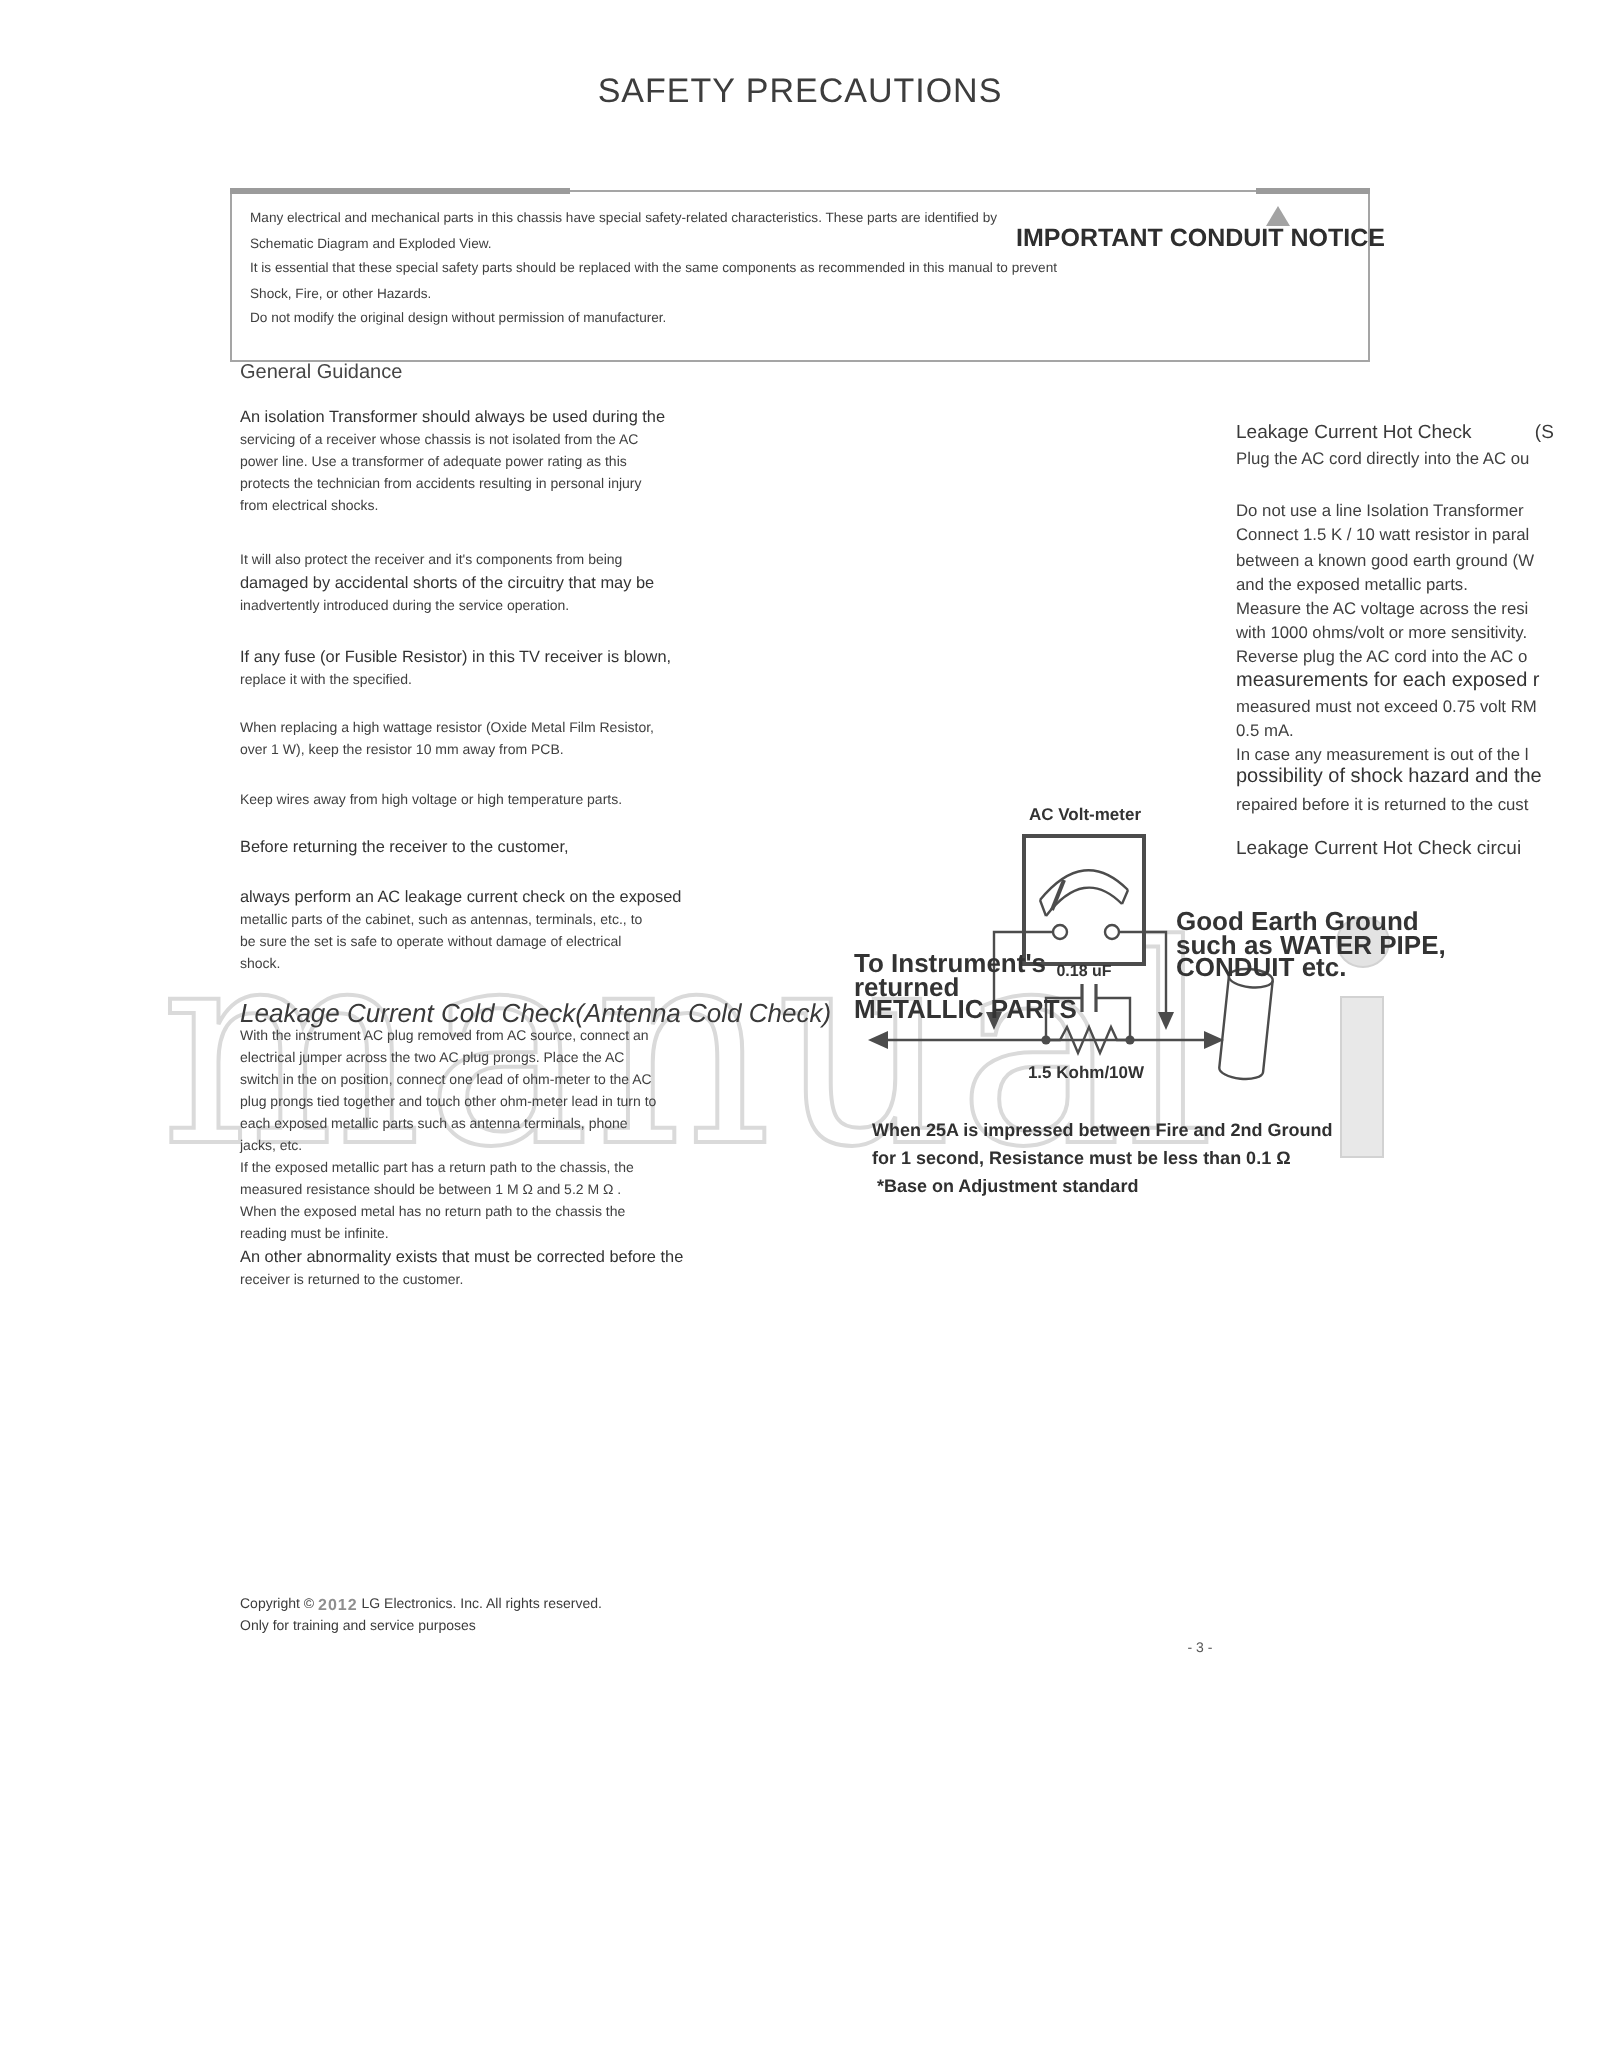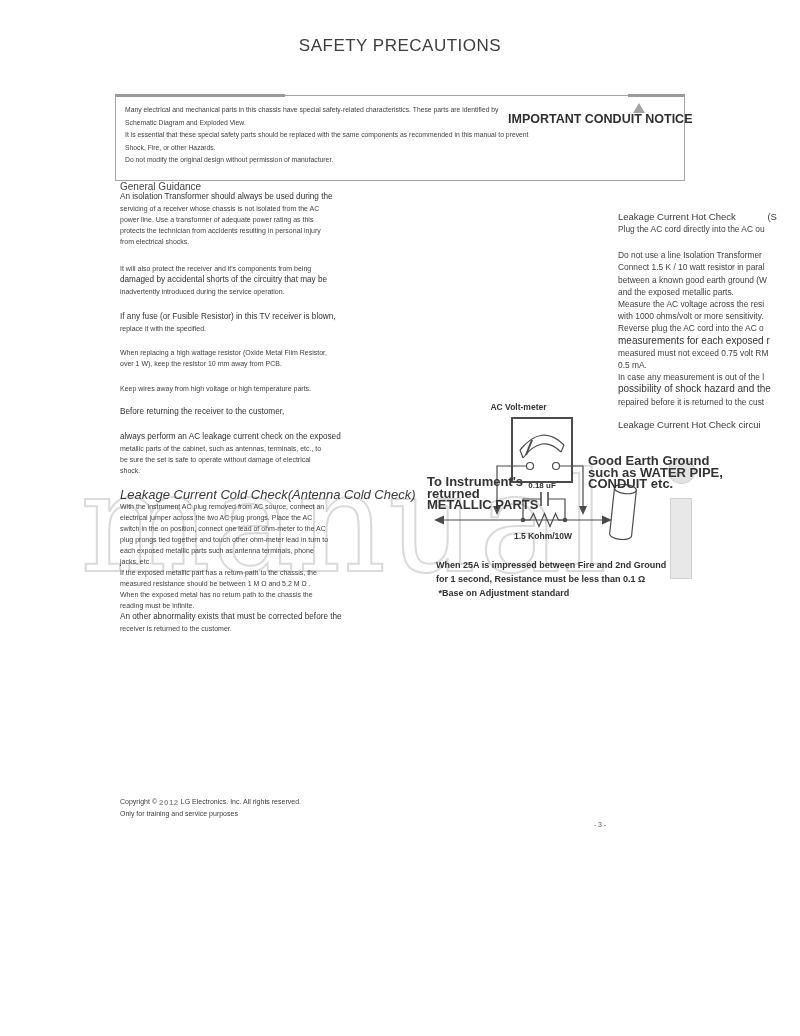--- a/index.html
+++ b/index.html
@@ -25,21 +25,21 @@
   .notice-lines .ln{font-size:6.8px;line-height:12.6px;color:#3f3f3f;}
   .box-seg{position:absolute;height:3px;background:#9b9b9b;z-index:2;}
   .notice-head{position:absolute;left:508px;top:112px;font-size:12.5px;font-weight:bold;
     color:#2e2e2e;white-space:nowrap;z-index:3;}
   .warn-tri{position:absolute;left:633px;top:103px;width:0;height:0;z-index:2;
     border-left:6px solid transparent;border-right:6px solid transparent;
     border-bottom:10px solid #a3a3a3;}
 
   .gg-head{position:absolute;left:120px;top:181px;font-size:10px;color:#454545;z-index:2;}
 
-  .left-col{position:absolute;left:120px;top:191px;width:265px;z-index:2;}
+  .left-col{position:absolute;left:120px;top:203px;width:265px;z-index:2;}
   .left-col .sm{font-size:7px;line-height:11px;color:#3f3f3f;}
   .left-col .lg{font-size:8.2px;line-height:12px;color:#333333;}
   .left-col .h2{font-size:13px;line-height:12px;color:#3a3a3a;font-style:italic;}
 
   .right-col{position:absolute;left:618px;top:210px;width:185px;overflow:hidden;z-index:2;}
   .right-col .sm{font-size:8.4px;line-height:12.2px;color:#3f3f3f;}
   .right-col .lg{font-size:10px;line-height:12.2px;color:#333333;}
   .right-col .h2{font-size:9.5px;line-height:13px;color:#3a3a3a;}
 
   .dg-label{position:absolute;font-weight:600;color:#333333;z-index:2;white-space:pre;}
@@ -158,21 +158,21 @@
 
   <path class="wire" d="M103,127 L103,106 L121,106 M128,106 L145,106 L145,127"></path>
   <path class="wire" style="stroke-width:1.6" d="M121,99 L121,113 M128,99 L128,113"></path>
 
   <g transform="rotate(6 203 119)">
     <path class="wire" fill="#ffffff" d="M192,96 L192,142 A11,4.5 0 0 0 214,142 L214,96"></path>
     <ellipse class="wire" cx="203" cy="96" rx="11" ry="4.5" fill="#ffffff"></ellipse>
   </g>
 </svg>
 
-<div class="dg-label dg-center" style="left:481px;top:402px;width:75px;font-size:8.5px;">AC Volt-meter</div>
+<div class="dg-label dg-center" style="left:505px;top:402px;width:75px;font-size:8.5px;">AC Volt-meter</div>
 <div class="dg-label dg-center" style="left:512px;top:481px;width:60px;font-size:8px;">0.18 uF</div>
 <div class="dg-label dg-center" style="left:508px;top:531px;width:70px;font-size:8.5px;">1.5 Kohm/10W</div>
 
 <div class="abs dg-small" style="left:427px;top:476px;z-index:2;">
   <div class="ln">To Instrument's</div>
   <div class="ln">returned</div>
   <div class="ln">METALLIC PARTS</div>
 </div>
 
 <div class="abs dg-small" style="left:588px;top:455px;z-index:2;">

